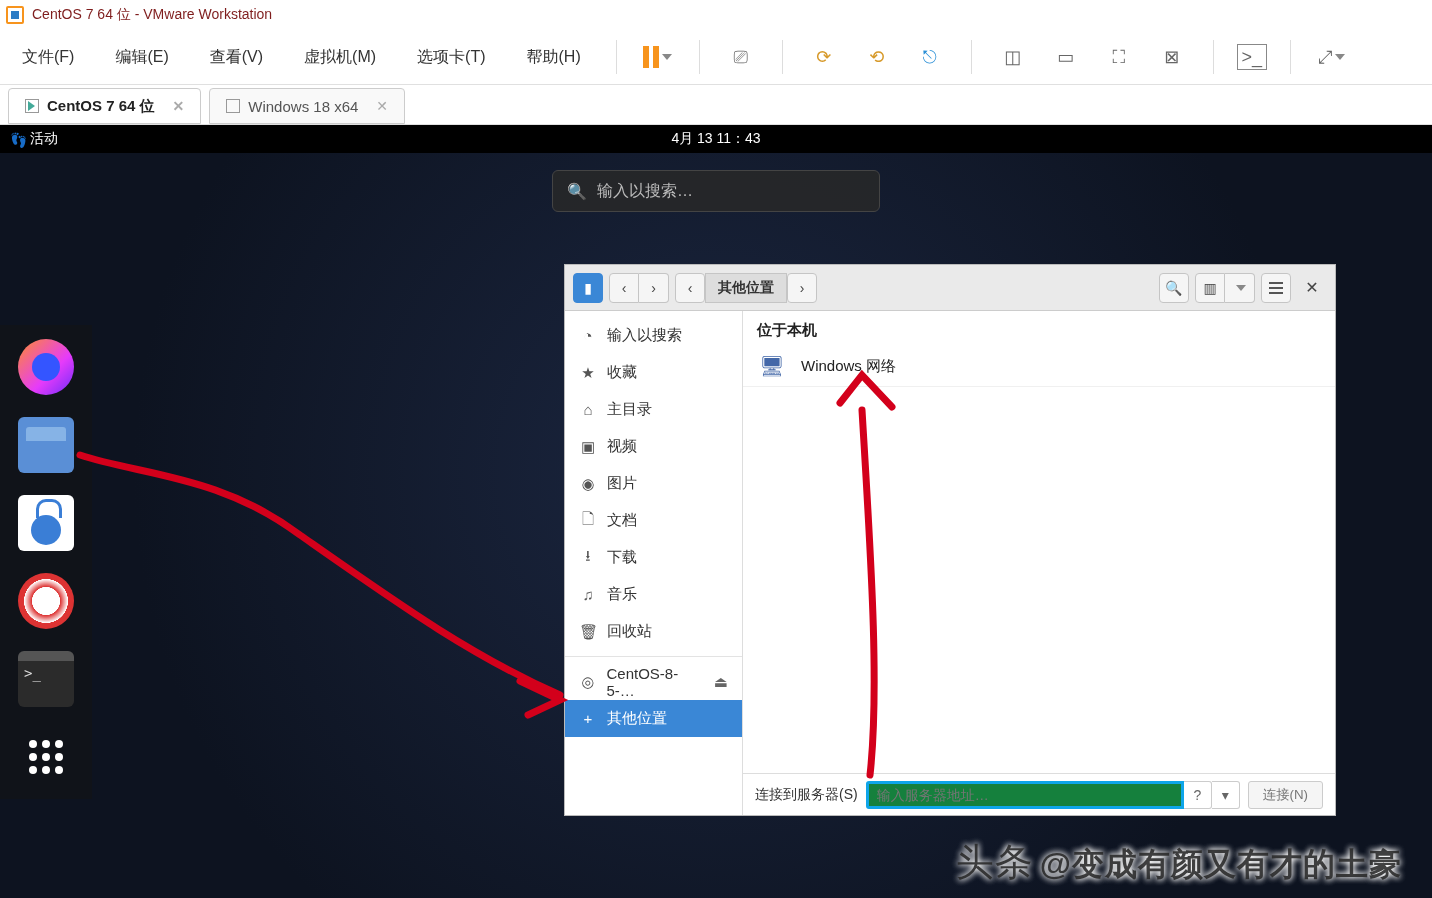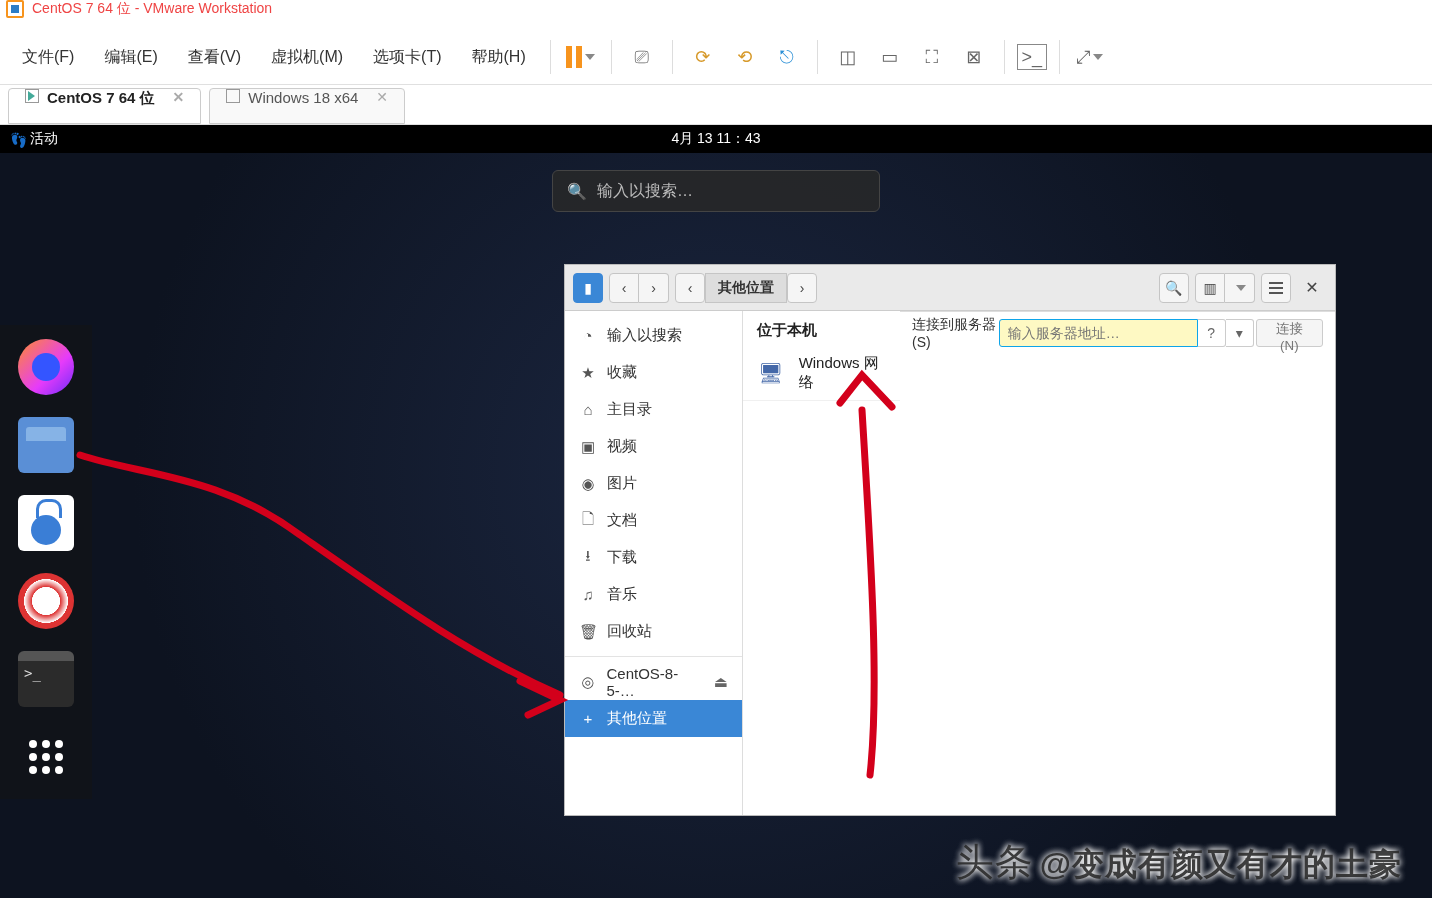--- a/index.html
+++ b/index.html
@@ -1,31 +1,31 @@
 <!DOCTYPE html>
 <html><head>
 <meta charset="utf-8">
 <style>
 * { box-sizing: border-box; margin: 0; padding: 0; font-family: "Segoe UI", "Microsoft YaHei", sans-serif; }
 html, body { width: 1432px; height: 898px; overflow: hidden; background: #fff; }
 
 
-.titlebar { height: 30px; display: flex; align-items: flex-end; padding: 12px 6px; font-size: 14px; color: #ef4444; background: #fff; }
+.titlebar { height: 30px; display: flex; align-items: center; padding: 12px 6px; font-size: 14px; color: #7f1d1d; background: #fff; }
 .titlebar .vm-logo { width: 18px; height: 18px; margin-right: 8px; border: 2px solid #f7941d; border-radius: 2px; position: relative; display: inline-flex; align-items:center; justify-content:center;}
 .titlebar .vm-logo::after { content:""; width:8px; height:8px; background:#2c7cc5; }
-.menubar { height: 55px; display: flex; align-items: center; border-bottom: 1px solid #e0e0e0; padding: 0 10px; font-size: 16px; color: #333; gap: 6px; }
+.menubar { height: 55px; display: flex; align-items: center; border-bottom: 1px solid #e0e0e0; padding: 0 10px; font-size: 16px; color: #333; gap: 17px; }
 .menubar .mitem { padding: 6px 12px; }
 .menubar .sep { width:1px; height:34px; background:#ddd; margin:0 6px;}
 .toolbar-icon { width: 36px; height: 36px; display: inline-flex; align-items: center; justify-content: center; color: #666; font-size: 18px;}
 .pause-icon { display:flex; gap:4px;}
 .pause-icon span { width:6px; height:22px; background:#f7941d; }
 .tri-down{width:0;height:0;border-left:5px solid transparent;border-right:5px solid transparent;border-top:6px solid #888;margin-left:3px;}
 
 .vm-tabs { height: 40px; display: flex; align-items: flex-end; padding: 0 8px; background: #fff; border-bottom: 1px solid #e0e0e0; gap: 8px;}
-.vm-tab { height: 36px; border: 1px solid #ccc; border-radius: 4px 4px 0 0; padding: 0 16px; display: flex; align-items: flex-start; gap: 8px; font-size: 15px; background:#f9f9f9; color:#555;}
+.vm-tab { height: 36px; border: 1px solid #ccc; border-radius: 4px 4px 0 0; padding: 0 16px; display: flex; align-items: center; gap: 8px; font-size: 15px; background:#f9f9f9; color:#555;}
 .vm-tab.active { background: #fff; font-weight: 600; color:#222;}
 .vm-tab .tabicon { width:14px; height:14px; border:1px solid #999; display:inline-block;}
 .vm-tab .tabicon.play::before{content:"";display:block;width:0;height:0;border-top:5px solid transparent;border-bottom:5px solid transparent;border-left:7px solid #4a9; margin:1px 0 0 2px;}
 .vm-tab .x { margin-left: 10px; color:#aaa; font-size:14px;}
 
 
 .guest { position: relative; height: 773px; background: radial-gradient(circle at 50% 45%, #1b2640 0%, #0d1320 70%); overflow:hidden; }
 .topbar { height: 28px; background: #000; color: #fff; display: flex; align-items: center; padding: 0 10px; font-size: 14px; justify-content: space-between;}
 .topbar .left { display:flex; align-items:center; gap:6px;}
 .topbar .foot{width:14px;height:14px;display:inline-block;}
@@ -64,32 +64,32 @@
 .hamburger{display:flex;flex-direction:column;gap:3px;}
 .hamburger span{width:14px;height:2px;background:#555;}
 .n-body{flex:1;display:flex;}
 .n-side{width:178px;border-right:1px solid #ddd;padding-top:6px;font-size:15px;color:#333;}
 .side-item{height:37px;display:flex;align-items:center;padding:0 14px;gap:10px;}
 .side-item.sel{background:#3a87d6;color:#fff;}
 .side-item .eject{margin-left:auto;color:#666;}
 .side-item.sel .si-icon{color:#fff;}
 .si-icon{width:18px;text-align:center;color:#555;}
 .side-divider{height:1px;background:#e3e3e3;margin:6px 0;}
-.n-main{flex:1;display:flex;flex-direction:row;}
+.n-main{flex:1;display:flex;flex-direction:column;}
 .section-h{padding:10px 14px 6px;font-weight:600;font-size:15px;color:#222;}
 .row{display:flex;align-items:center;padding:8px 14px;gap:14px;font-size:15px;color:#222;border-bottom:1px solid #f0f0f0;}
 .row .ri{width:30px;height:24px;display:flex;align-items:center;justify-content:center;}
 .row .rinfo{margin-left:auto;color:#999;font-size:14px;}
 .row .slash{margin-left:18px;color:#999;}
 .drive-icon{width:28px;height:18px;background:#e0e0e0;border:1px solid #bbb;border-radius:2px;position:relative;}
 .drive-icon::after{content:"";position:absolute;bottom:-4px;left:2px;right:2px;height:3px;background:#ccc;border-radius:1px;}
 .net-icon{font-size:20px;color:#4468a8;}
-.n-footer{height:42px;border-top:1px solid #ddd;display:flex;align-items:center;padding:0 12px;gap:2px;font-size:14px;color:#333;}
+.n-footer{height:42px;border-top:1px solid #ddd;display:flex;align-items:center;padding:0 12px;gap:8px;font-size:14px;color:#333;}
 .n-footer .srv-label{font-weight:500;}
-.n-footer input{flex:1;height:28px;border:1px solid #0ea5e9;border-radius:3px;padding:0 8px;font-size:14px;background:#fef9c3;}
+.n-footer input{flex:1;height:28px;border:3px solid #0ea5e9;border-radius:3px;padding:0 8px;font-size:14px;background:#15803d;}
 .n-footer .qbtn{width:28px;height:28px;border:1px solid #ccc;border-radius:0 3px 3px 0;border-left:none;display:flex;align-items:center;justify-content:center;color:#666;}
 .n-footer .inputwrap{display:flex;flex:1;}
 .n-footer .inputwrap input{border-radius:3px 0 0 3px;flex:1;}
 .connect-btn{height:28px;padding:0 14px;border:1px solid #ccc;border-radius:3px;background:#f5f5f5;color:#777;}
 
 
 .anno{position:absolute;pointer-events:none;inset:0;}
 .watermark{position:absolute;bottom:10px;right:30px;font-size:32px;font-weight:700;color:rgba(40,40,40,0.88);text-shadow:0 0 6px #fff, 0 0 6px #fff;letter-spacing:1px;}
 .wm-pre{font-weight:500;font-size:38px;margin-right:6px;}
 svg.arrows{position:absolute;inset:0;width:100%;height:100%;}

